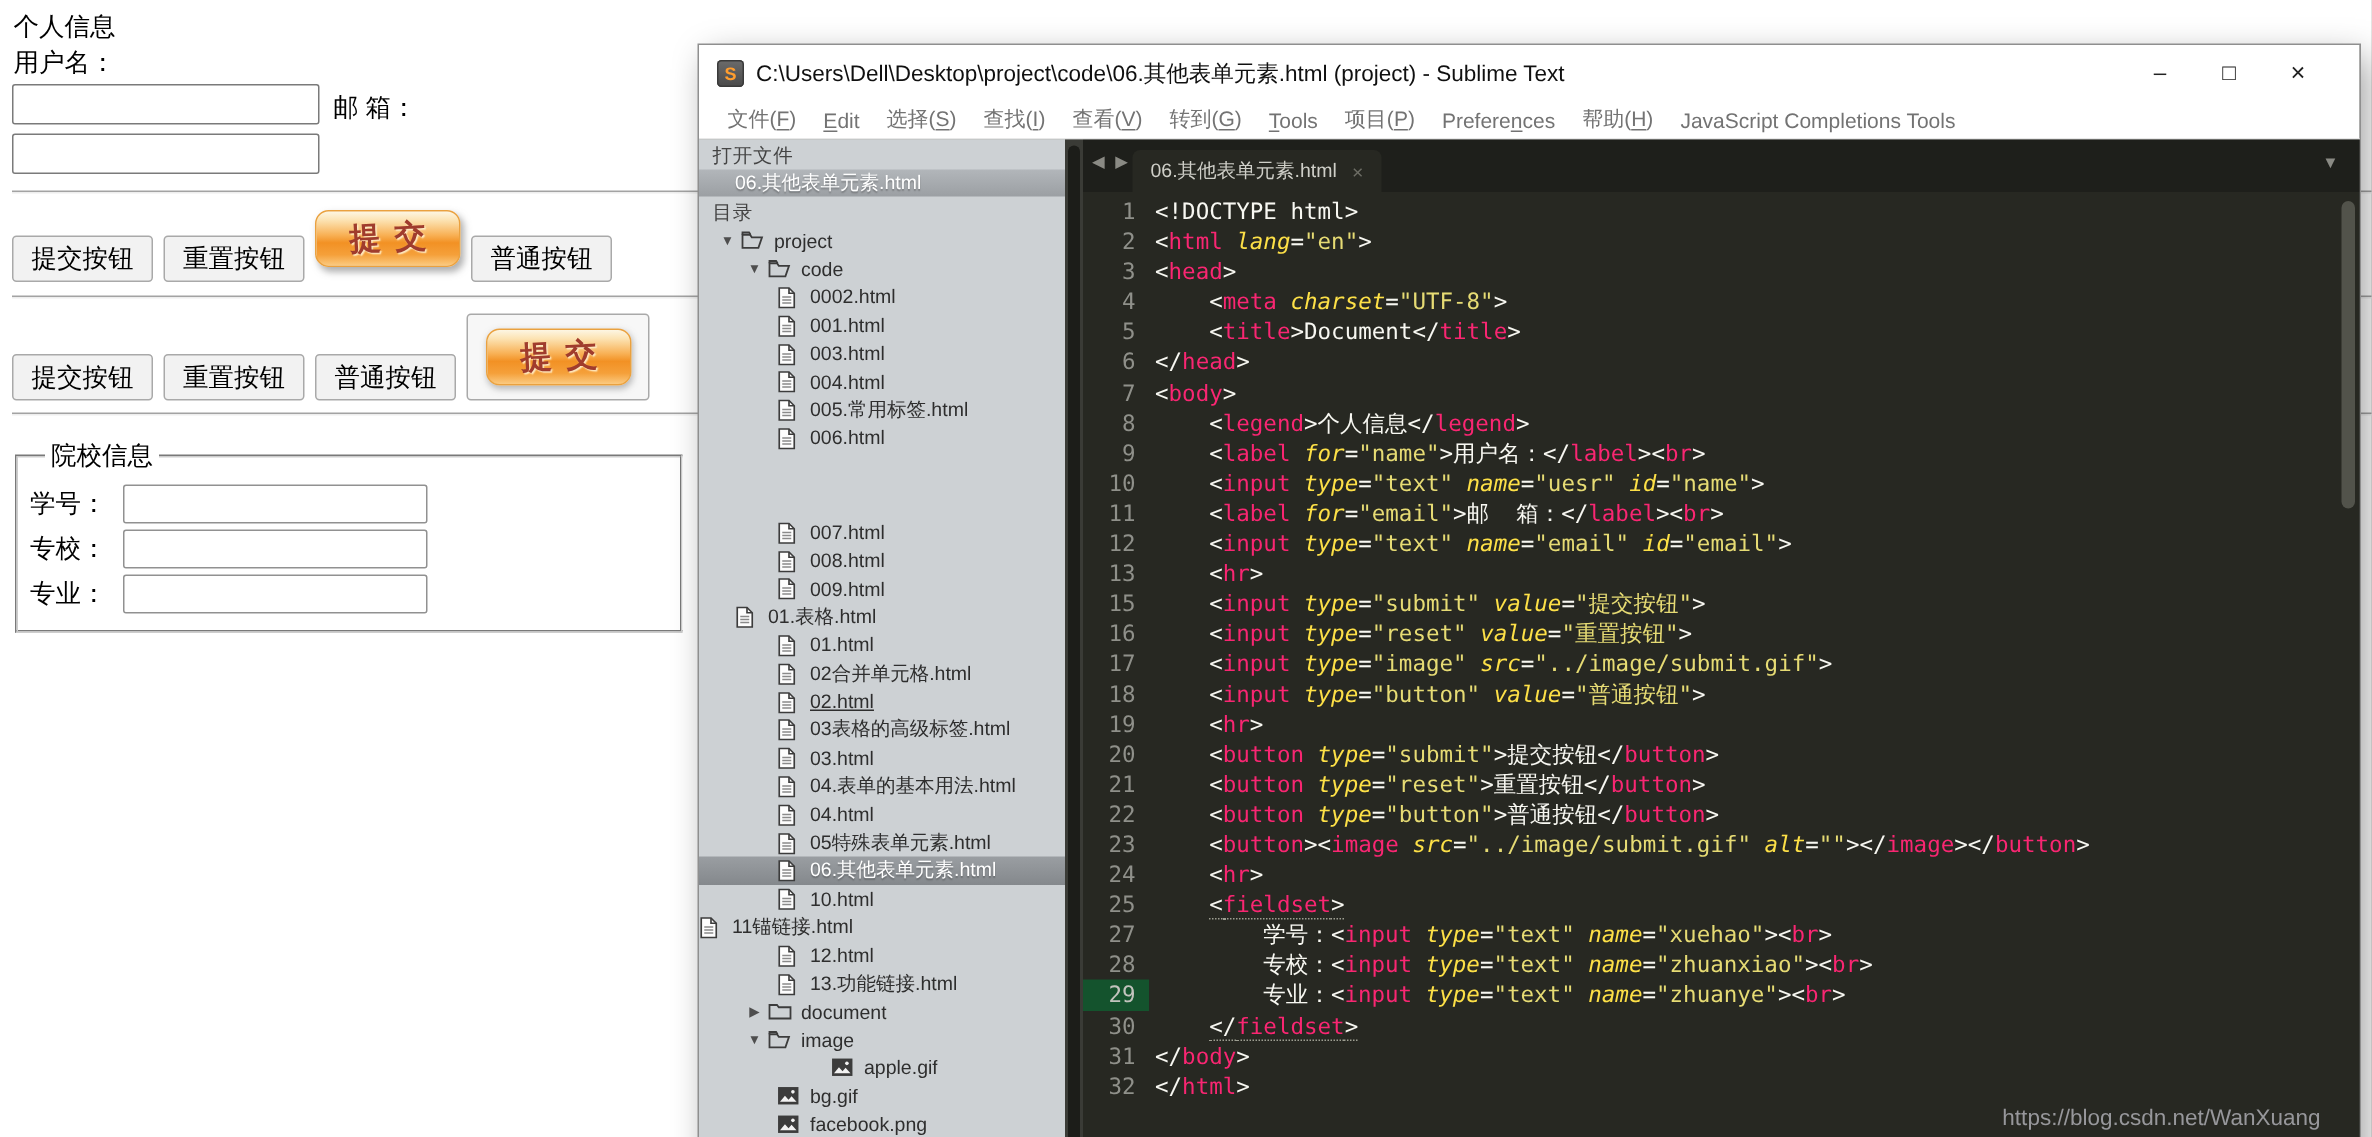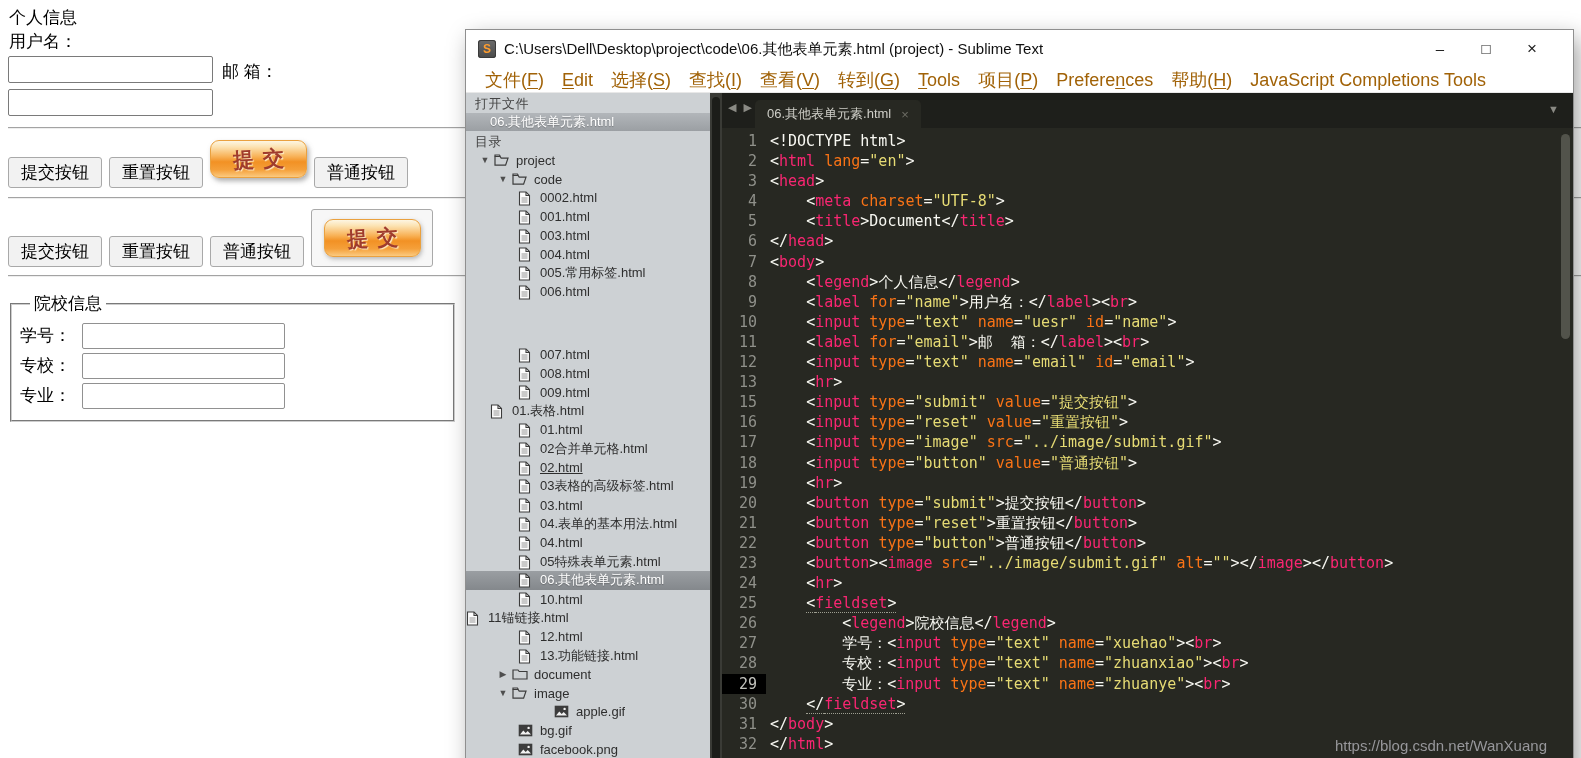--- a/index.html
+++ b/index.html
@@ -42,21 +42,21 @@
   .app-icon { width:18px; height:18px; margin:0 8px 0 12px; border-radius:3px;
               background:linear-gradient(#6b6b6b,#4a4a4a); color:#ff9d2e; font-weight:bold;
               font-size:12px; text-align:center; line-height:18px; flex:none;
               box-shadow:inset 0 0 0 1px #3a3a3a; }
   .win-title { font-size:15px; color:#101010; flex:1 1 auto; white-space:nowrap; overflow:hidden; }
   .win-ctl { width:46px; height:38px; text-align:center; line-height:38px; font-size:15px;
              color:#222; flex:none; }
   .win-ctl.close { margin-right:18px; font-size:17px; }
   .menubar { height:25px; background:#fff; display:flex; align-items:center;
              padding-left:10px; flex:none; border-bottom:1px solid #e8e8e8; }
-  .menu-item { font-size:18px; color:#a16207; padding:0 9px; white-space:nowrap;text-align:center; }
+  .menu-item { font-size:14px; color:#737373; padding:0 9px; white-space:nowrap;text-align:center; }
   .menu-item u { text-underline-offset:2px; }
 
   .main { flex:1 1 auto; display:flex; min-height:0; }
 
   
   .sidebar { width:244px; background:#cdd1d4; flex:none; overflow:hidden; font-size:13px;
              color:#2e2e2e; }
   .sb-header { height:18px; line-height:18px; padding-left:9px; color:#444;
                letter-spacing:.5px; margin-top:2px; }
   .open-file-row { height:18px; line-height:18px; padding-left:24px; color:#fff;
@@ -81,25 +81,25 @@
   .tab { margin-left:33px; height:28px; background:#272822; border-radius:5px 5px 0 0;
          display:flex; align-items:center; padding:0 12px; }
   .tab-label { color:#cfcfc8; font-size:13px; }
   .tab-close { color:#6d6d65; font-size:13px; margin-left:10px; }
   .tab-overflow { position:absolute; right:14px; top:10px; color:#8a8a84; font-size:11px; }
 
   .code { flex:1 1 auto; background:#272822; overflow:hidden; position:relative;
           font-family:"DejaVu Sans Mono", monospace; font-size:15px; padding-top:3px; }
   .code-line { height:20.1px; line-height:20.1px; display:flex; white-space:pre; }
   .gutter { width:44px; padding-right:9px; text-align:right; color:#8f908a; flex:none; }
-  .gutter.hl { background:#000000; color:#c2c3bd; }
+  .gutter.hl { background:#14532d; color:#c2c3bd; }
   .lt { padding-left:4px; }
   .tok-p  { color:#f8f8f2; }
   .tok-t  { color:#f92672; }
-  .tok-a  { color:#f97316; }
+  .tok-a  { color:#fde047;font-style:italic; }
   .tok-s  { color:#e6db74; }
   .tok-x  { color:#f8f8f2; }
   .tok-pu { color:#f8f8f2; border-bottom:1px dotted #9d9e91; }
   .tok-tu { color:#f92672; border-bottom:1px dotted #9d9e91; }
 
   .ed-scroll { position:absolute; right:3px; top:41px; width:9px; height:205px;
                background:#52534b; border-radius:5px; }
   .watermark { position:absolute; right:26px; bottom:36px; color:#97979b; font-size:15px;
                font-family:"Liberation Sans", sans-serif; }
 </style>
@@ -540,21 +540,20 @@
           <div class="code-line"><span class="gutter">16</span><span class="lt"><span class="tok-x">    </span><span class="tok-p">&lt;</span><span class="tok-t">input</span><span class="tok-x"> </span><span class="tok-a">type</span><span class="tok-p">=</span><span class="tok-s">"reset"</span><span class="tok-x"> </span><span class="tok-a">value</span><span class="tok-p">=</span><span class="tok-s">"重置按钮"</span><span class="tok-p">&gt;</span></span></div>
           <div class="code-line"><span class="gutter">17</span><span class="lt"><span class="tok-x">    </span><span class="tok-p">&lt;</span><span class="tok-t">input</span><span class="tok-x"> </span><span class="tok-a">type</span><span class="tok-p">=</span><span class="tok-s">"image"</span><span class="tok-x"> </span><span class="tok-a">src</span><span class="tok-p">=</span><span class="tok-s">"../image/submit.gif"</span><span class="tok-p">&gt;</span></span></div>
           <div class="code-line"><span class="gutter">18</span><span class="lt"><span class="tok-x">    </span><span class="tok-p">&lt;</span><span class="tok-t">input</span><span class="tok-x"> </span><span class="tok-a">type</span><span class="tok-p">=</span><span class="tok-s">"button"</span><span class="tok-x"> </span><span class="tok-a">value</span><span class="tok-p">=</span><span class="tok-s">"普通按钮"</span><span class="tok-p">&gt;</span></span></div>
           <div class="code-line"><span class="gutter">19</span><span class="lt"><span class="tok-x">    </span><span class="tok-p">&lt;</span><span class="tok-t">hr</span><span class="tok-p">&gt;</span></span></div>
           <div class="code-line"><span class="gutter">20</span><span class="lt"><span class="tok-x">    </span><span class="tok-p">&lt;</span><span class="tok-t">button</span><span class="tok-x"> </span><span class="tok-a">type</span><span class="tok-p">=</span><span class="tok-s">"submit"</span><span class="tok-p">&gt;</span><span class="tok-x">提交按钮</span><span class="tok-p">&lt;/</span><span class="tok-t">button</span><span class="tok-p">&gt;</span></span></div>
           <div class="code-line"><span class="gutter">21</span><span class="lt"><span class="tok-x">    </span><span class="tok-p">&lt;</span><span class="tok-t">button</span><span class="tok-x"> </span><span class="tok-a">type</span><span class="tok-p">=</span><span class="tok-s">"reset"</span><span class="tok-p">&gt;</span><span class="tok-x">重置按钮</span><span class="tok-p">&lt;/</span><span class="tok-t">button</span><span class="tok-p">&gt;</span></span></div>
           <div class="code-line"><span class="gutter">22</span><span class="lt"><span class="tok-x">    </span><span class="tok-p">&lt;</span><span class="tok-t">button</span><span class="tok-x"> </span><span class="tok-a">type</span><span class="tok-p">=</span><span class="tok-s">"button"</span><span class="tok-p">&gt;</span><span class="tok-x">普通按钮</span><span class="tok-p">&lt;/</span><span class="tok-t">button</span><span class="tok-p">&gt;</span></span></div>
           <div class="code-line"><span class="gutter">23</span><span class="lt"><span class="tok-x">    </span><span class="tok-p">&lt;</span><span class="tok-t">button</span><span class="tok-p">&gt;</span><span class="tok-p">&lt;</span><span class="tok-t">image</span><span class="tok-x"> </span><span class="tok-a">src</span><span class="tok-p">=</span><span class="tok-s">"../image/submit.gif"</span><span class="tok-x"> </span><span class="tok-a">alt</span><span class="tok-p">=</span><span class="tok-s">""</span><span class="tok-p">&gt;</span><span class="tok-p">&lt;/</span><span class="tok-t">image</span><span class="tok-p">&gt;</span><span class="tok-p">&lt;/</span><span class="tok-t">button</span><span class="tok-p">&gt;</span></span></div>
           <div class="code-line"><span class="gutter">24</span><span class="lt"><span class="tok-x">    </span><span class="tok-p">&lt;</span><span class="tok-t">hr</span><span class="tok-p">&gt;</span></span></div>
           <div class="code-line"><span class="gutter">25</span><span class="lt"><span class="tok-x">    </span><span class="tok-pu">&lt;</span><span class="tok-tu">fieldset</span><span class="tok-pu">&gt;</span></span></div>
-          <div class="code-line"><span class="gutter">26</span><span class="lt"><span class="tok-x">        </span><span class="tok-p">&lt;</span><span class="tok-t">legend</span><span class="tok-p">&gt;</span><span class="tok-x">院校信息</span><span class="tok-p">&lt;/</span><span class="tok-t">legend</span><span class="tok-p">&gt;</span></span></div>
           <div class="code-line"><span class="gutter">27</span><span class="lt"><span class="tok-x">        学号：</span><span class="tok-p">&lt;</span><span class="tok-t">input</span><span class="tok-x"> </span><span class="tok-a">type</span><span class="tok-p">=</span><span class="tok-s">"text"</span><span class="tok-x"> </span><span class="tok-a">name</span><span class="tok-p">=</span><span class="tok-s">"xuehao"</span><span class="tok-p">&gt;</span><span class="tok-p">&lt;</span><span class="tok-t">br</span><span class="tok-p">&gt;</span></span></div>
           <div class="code-line"><span class="gutter">28</span><span class="lt"><span class="tok-x">        专校：</span><span class="tok-p">&lt;</span><span class="tok-t">input</span><span class="tok-x"> </span><span class="tok-a">type</span><span class="tok-p">=</span><span class="tok-s">"text"</span><span class="tok-x"> </span><span class="tok-a">name</span><span class="tok-p">=</span><span class="tok-s">"zhuanxiao"</span><span class="tok-p">&gt;</span><span class="tok-p">&lt;</span><span class="tok-t">br</span><span class="tok-p">&gt;</span></span></div>
           <div class="code-line"><span class="gutter hl">29</span><span class="lt"><span class="tok-x">        专业：</span><span class="tok-p">&lt;</span><span class="tok-t">input</span><span class="tok-x"> </span><span class="tok-a">type</span><span class="tok-p">=</span><span class="tok-s">"text"</span><span class="tok-x"> </span><span class="tok-a">name</span><span class="tok-p">=</span><span class="tok-s">"zhuanye"</span><span class="tok-p">&gt;</span><span class="tok-p">&lt;</span><span class="tok-t">br</span><span class="tok-p">&gt;</span></span></div>
           <div class="code-line"><span class="gutter">30</span><span class="lt"><span class="tok-x">    </span><span class="tok-pu">&lt;/</span><span class="tok-tu">fieldset</span><span class="tok-pu">&gt;</span></span></div>
           <div class="code-line"><span class="gutter">31</span><span class="lt"><span class="tok-p">&lt;/</span><span class="tok-t">body</span><span class="tok-p">&gt;</span></span></div>
           <div class="code-line"><span class="gutter">32</span><span class="lt"><span class="tok-p">&lt;/</span><span class="tok-t">html</span><span class="tok-p">&gt;</span></span></div>
         </div>
 
       <div class="ed-scroll"></div>
       <div class="watermark">https://blog.csdn.net/WanXuang</div>

